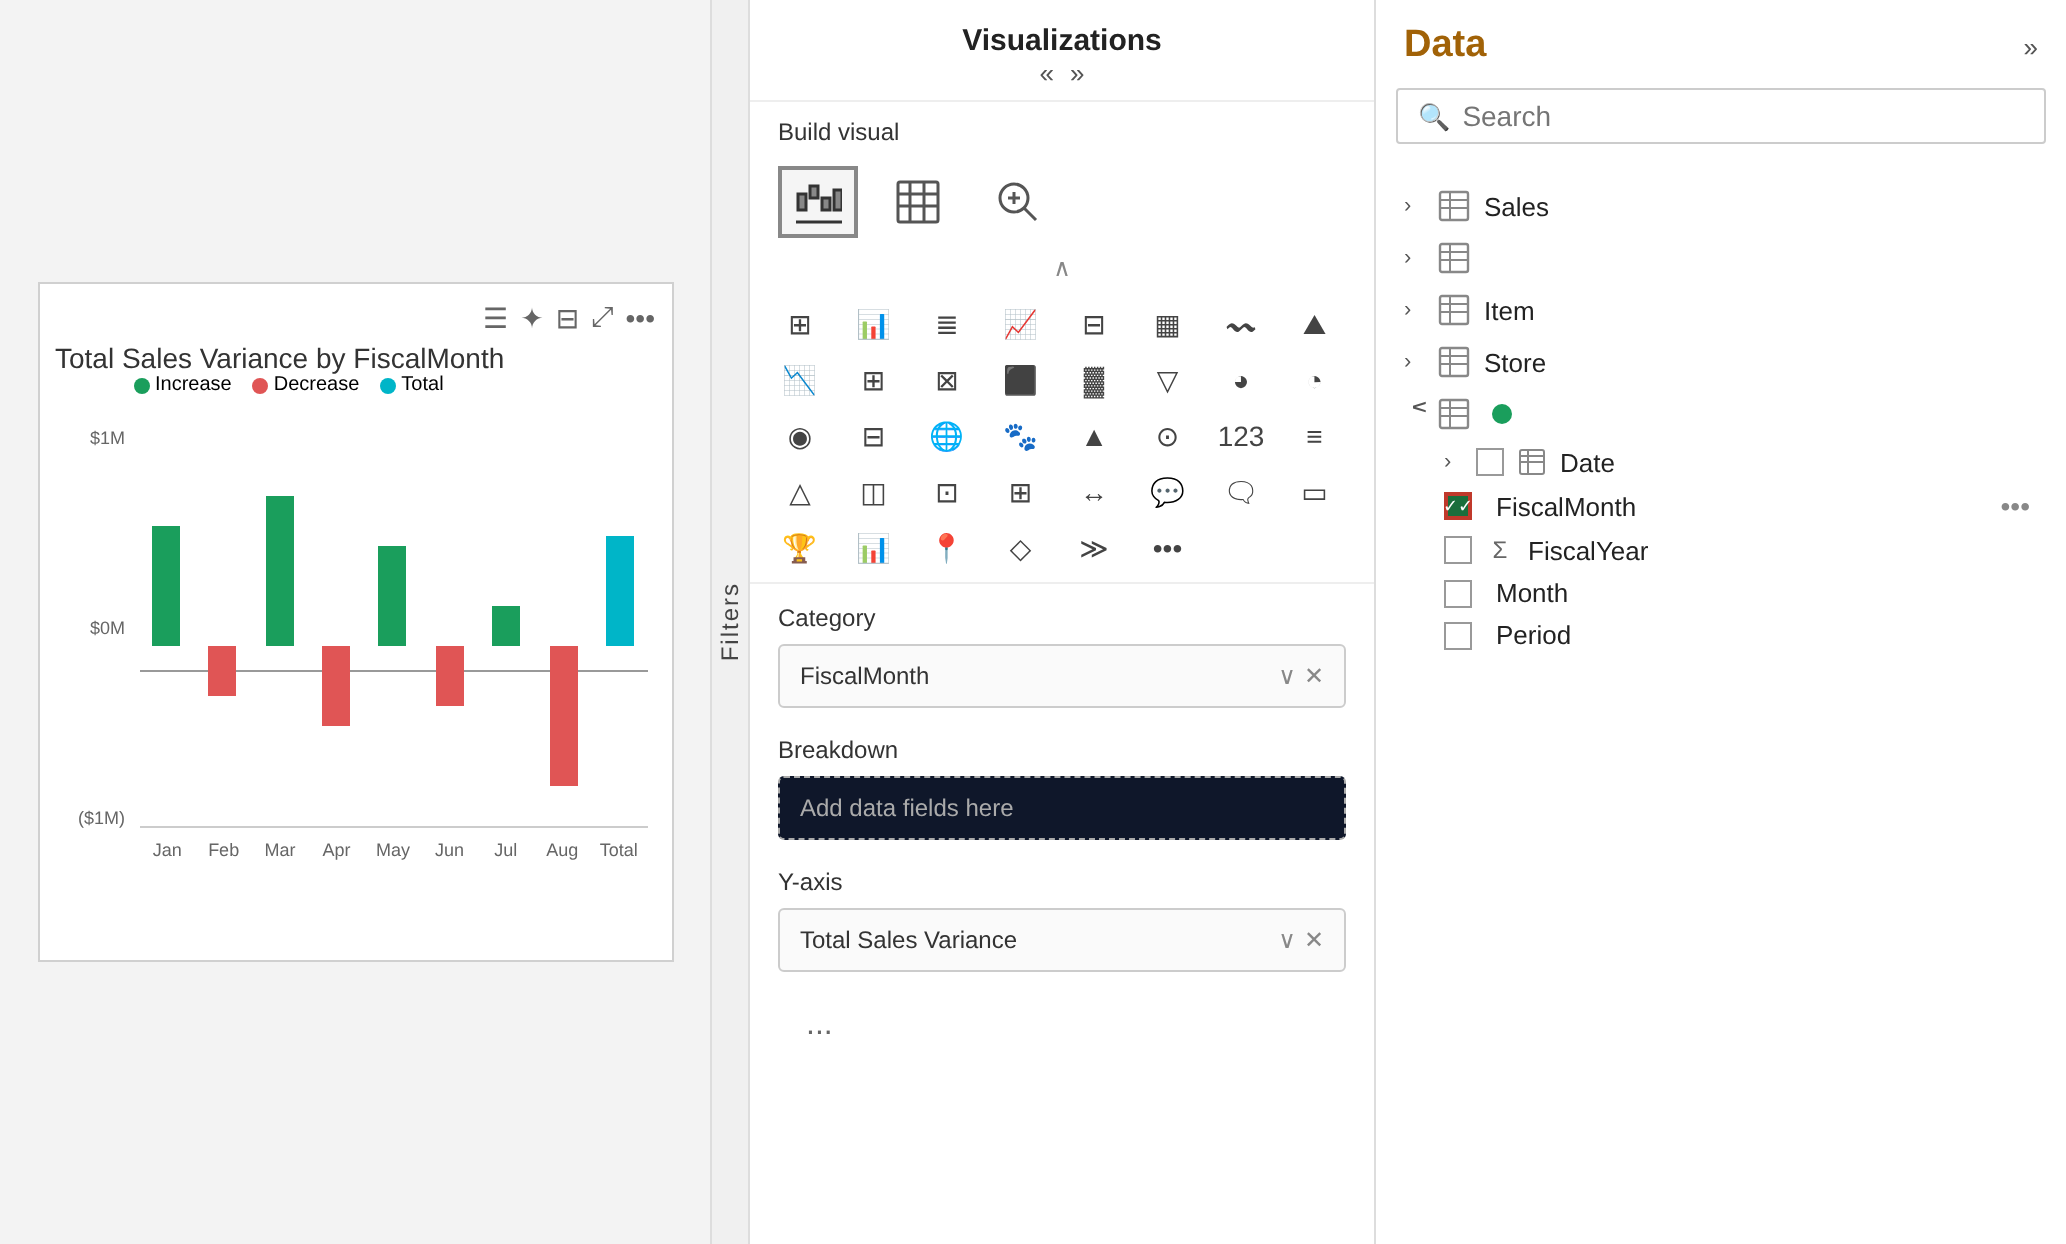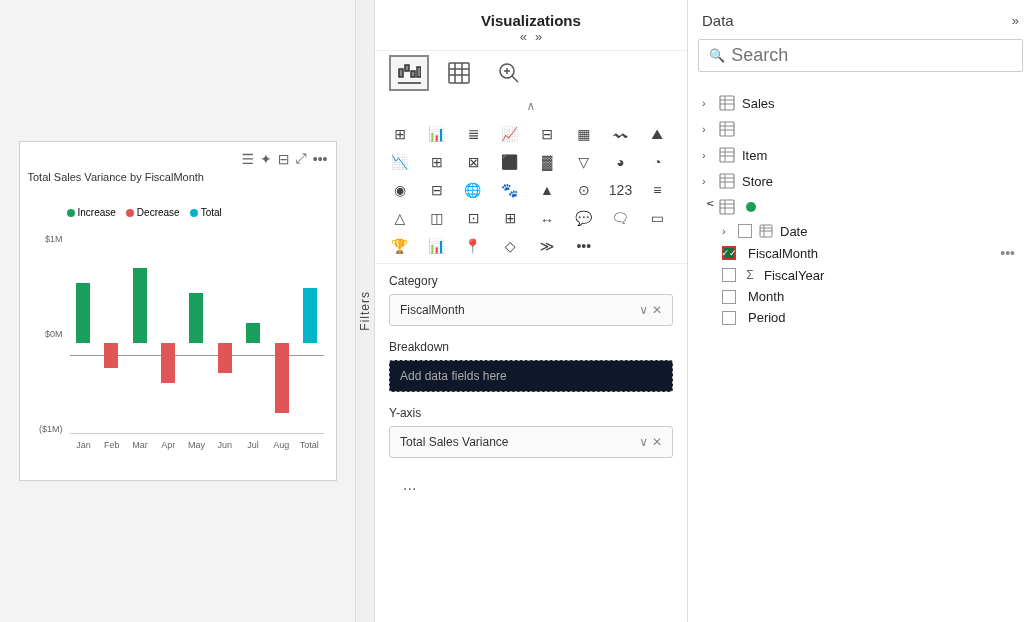--- a/index.html
+++ b/index.html
@@ -40,23 +40,23 @@
       align-items: center;
     }
 
     .chart-toolbar-icon {
       color: #666;
       font-size: 14px;
       cursor: pointer;
     }
 
     .chart-title {
-      font-size: 11px;
+      font-size: 14px;
       color: #333;
-      margin-bottom: 24px;
+      margin-bottom: 0;
     }
 
     .chart-legend {
       display: flex;
       gap: 10px;
       font-size: 10px;
       margin-bottom: 8px;
       align-items: center;
       padding-left: 39px;
     }
@@ -322,23 +322,23 @@
     }
 
     .data-header {
       display: flex;
       align-items: center;
       justify-content: space-between;
       padding: 12px 14px 10px;
     }
 
     .data-title {
-      font-size: 15px;
-      font-weight: 400;
-      color: #404040;
+      font-size: 19px;
+      font-weight: 700;
+      color: #a16207;
     }
 
     .search-box {
       display: flex;
       align-items: center;
       border: 1px solid #ccc;
       border-radius: 2px;
       padding: 5px 10px;
       margin: 0 10px 10px;
       background: white;
@@ -346,21 +346,21 @@
 
     .search-icon {
       color: #666;
       margin-right: 6px;
       font-size: 13px;
     }
 
     .search-input {
       border: none;
       outline: none;
-      font-size: 18px;
+      font-size: 14px;
       color: #333;
       width: 100%;
       background: transparent;
     }
 
     .data-tree {
       padding: 4px 10px;
       overflow-y: auto;
       flex: 1;
     }
@@ -558,20 +558,21 @@
 </div>
 
 <div class="viz-panel">
   <div class="viz-header">
     <span class="viz-title">Visualizations</span>
     <div class="viz-arrows">
       <span>«</span>
       <span>»</span>
     </div>
   </div>
+  <div class="build-visual-label">Build visual</div>
 
   <div class="viz-top-icons">
     <div class="viz-top-icon active">
       <svg viewBox="0 0 24 24" fill="none" stroke="#333" stroke-width="1.5">
         <rect x="2" y="8" width="4" height="8" fill="#888"></rect>
         <rect x="8" y="4" width="4" height="6" fill="#888"></rect>
         <rect x="14" y="10" width="4" height="6" fill="#888"></rect>
         <rect x="20" y="6" width="4" height="10" fill="#888"></rect>
         <line x1="1" y1="22" x2="25" y2="22" stroke="#333"></line>
       </svg>

